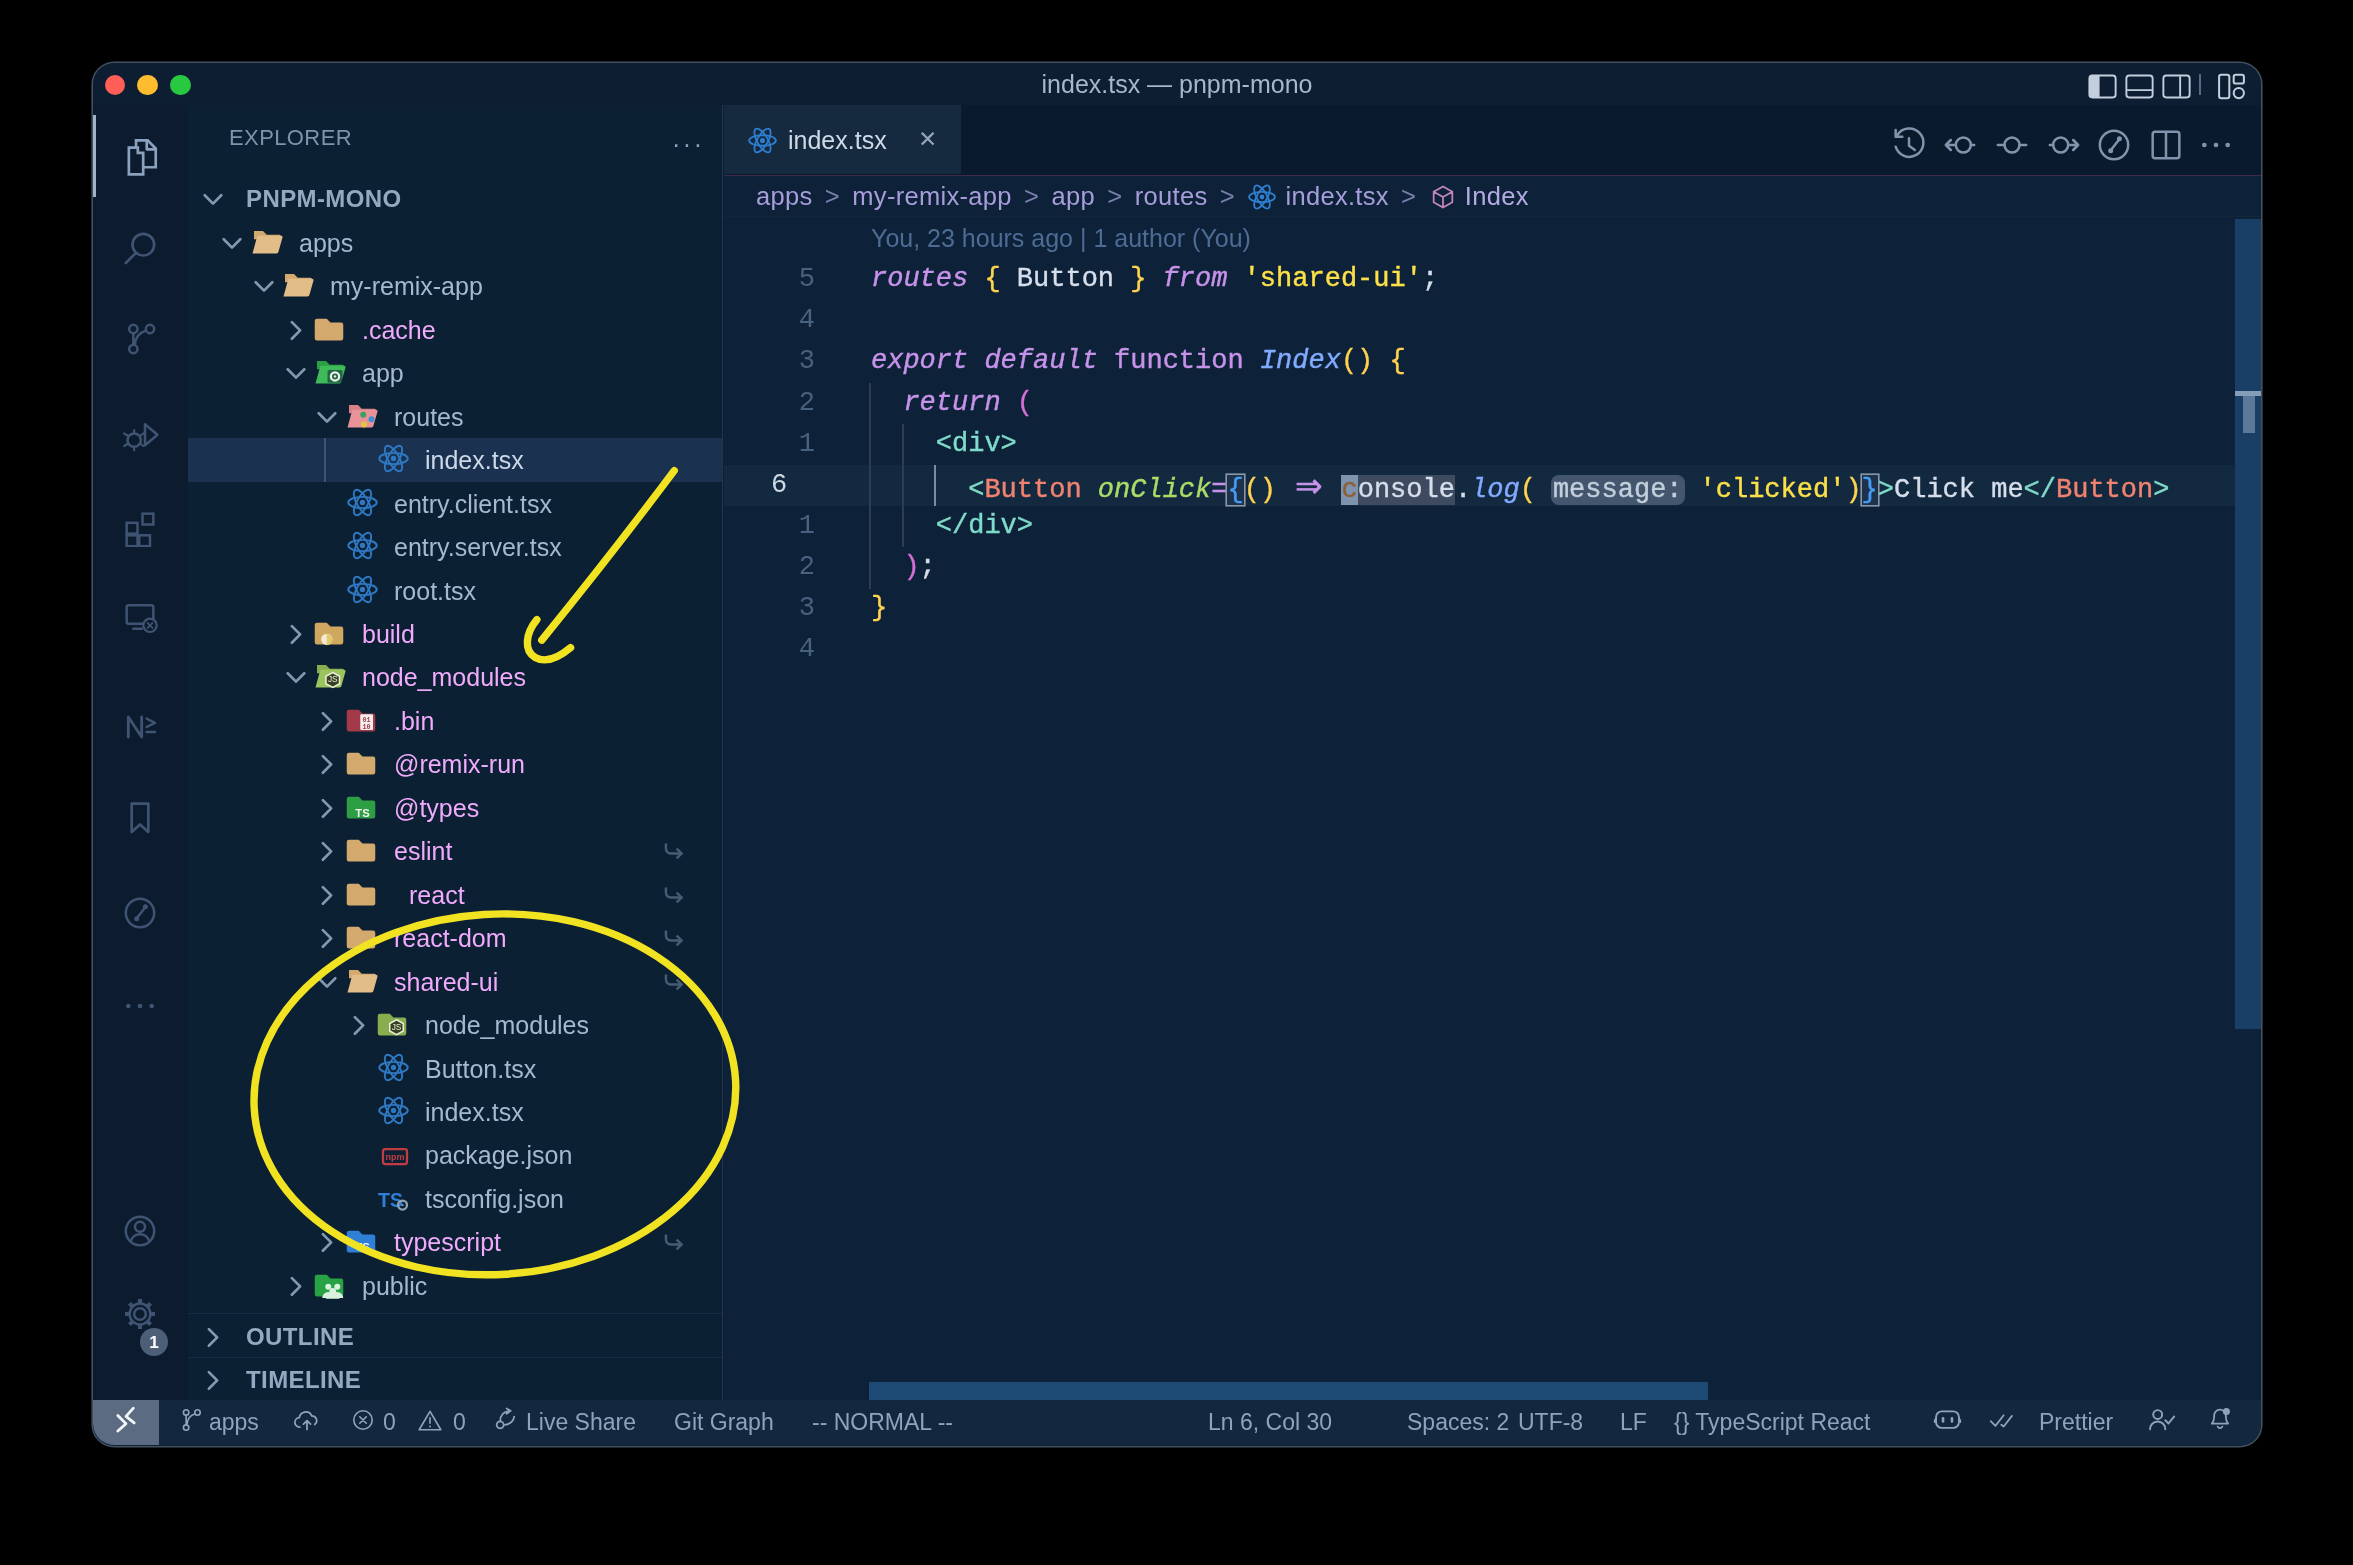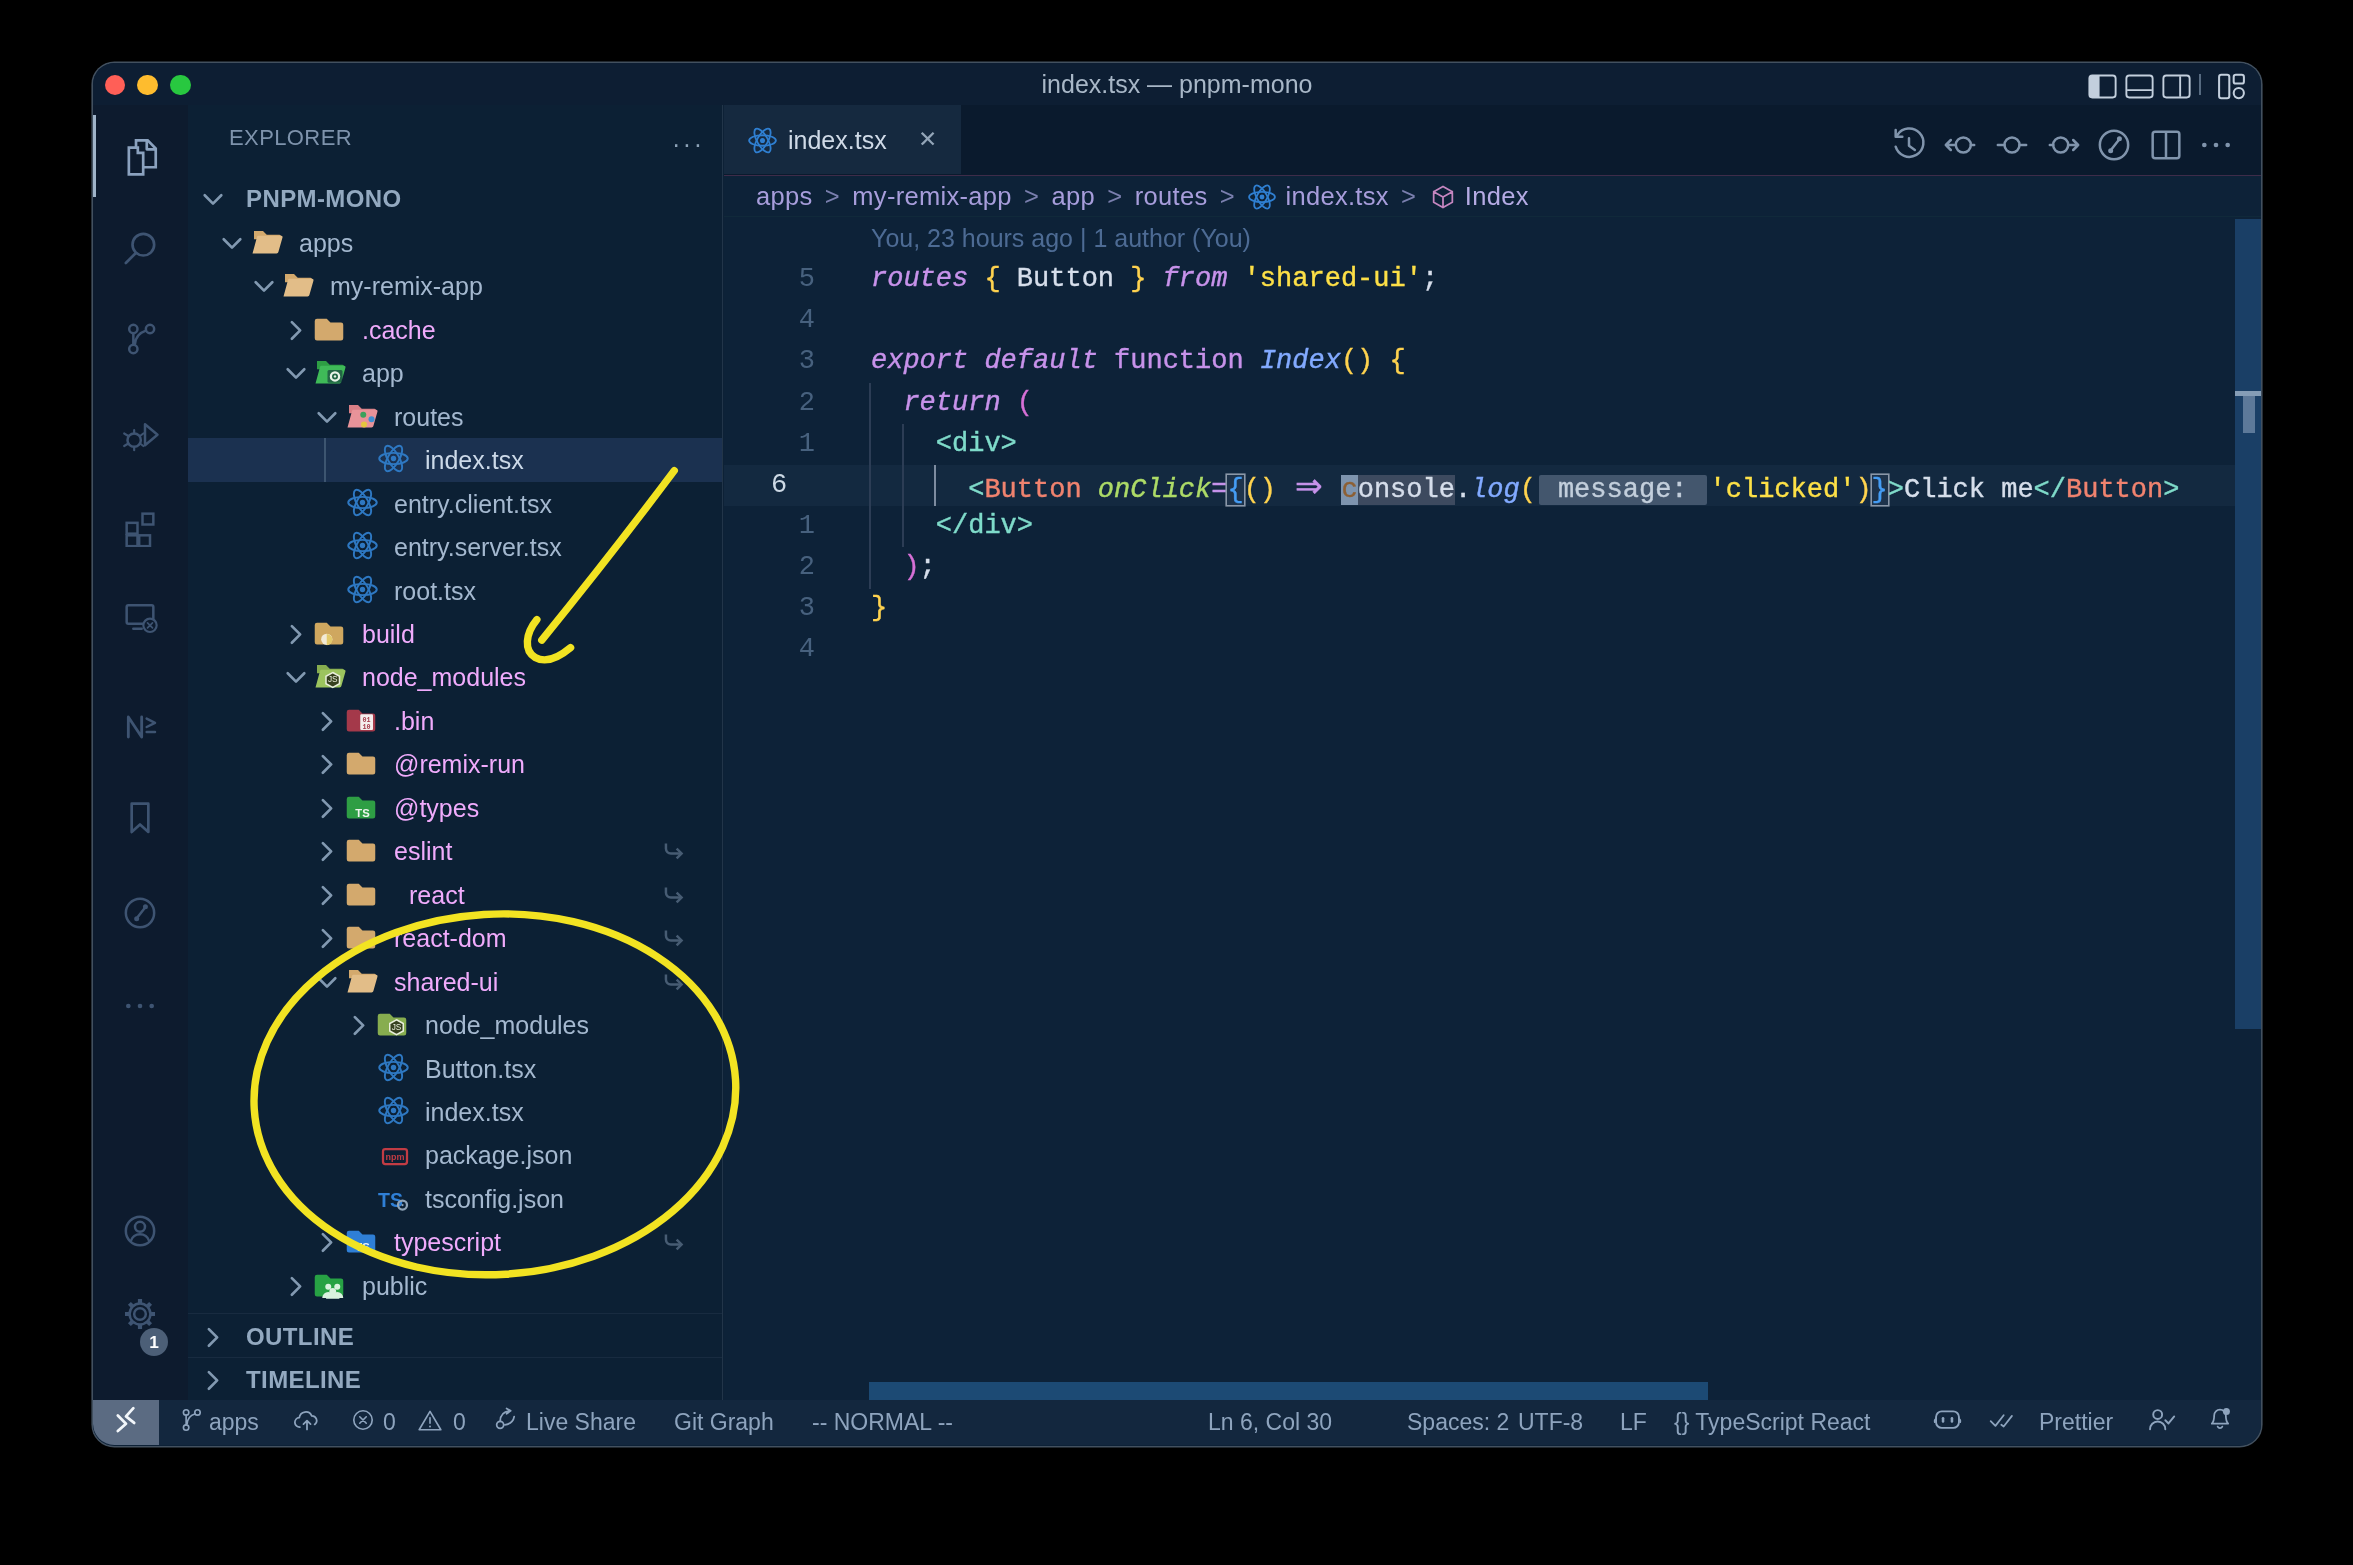--- a/index.html
+++ b/index.html
@@ -69,21 +69,21 @@
   .guide.active { background:#7d8ca0; }
   .curline { position:absolute; left:0; top:360px; width:1511px; height:41px; background:rgba(130,170,220,0.05); }
   .vscroll { position:absolute; left:1511px; top:114px; width:27px; height:810px; background:#1a3f66; }
   .vdecor1 { position:absolute; left:1511px; top:286px; width:27px; height:5px; background:rgba(170,190,210,.75); }
   .vdecor2 { position:absolute; left:1519px; top:291px; width:12.3px; height:37px; background:rgba(150,170,195,.55); }
   .hscroll { position:absolute; left:145px; top:1277px; width:839px; height:18px; background:#1c4a74; }
   
   .cursorblk { background:#7e94ae; color:#8d5f33; }
   .wordhl { background:#3d4a5f; }
   .brbox { box-shadow:0 0 0 1.6px #8a97a8; background:rgba(130,150,175,.10); }
-  .inlay { background:#43566d; color:#c3cfdc; border-radius:2px; margin:0 3px; padding:0 19px; }
+  .inlay { background:#43566d; color:#c3cfdc; border-radius:8px; margin:0 15px; padding:0 2px; }
   
   .statusbar { position:absolute; left:0; top:1337px; width:100%; height:45px; background:#13273e;
     color:#8ea4be; font-size:23px; }
   .remote { position:absolute; left:0; top:0; width:66px; height:45px; background:#5b6b82;
     border-bottom-left-radius:21.4px; }
   .sitem { position:absolute; top:0; line-height:45px; white-space:nowrap; }
   .sicon { position:relative; top:3.3px; }
 </style>
 </head>
 <body>

